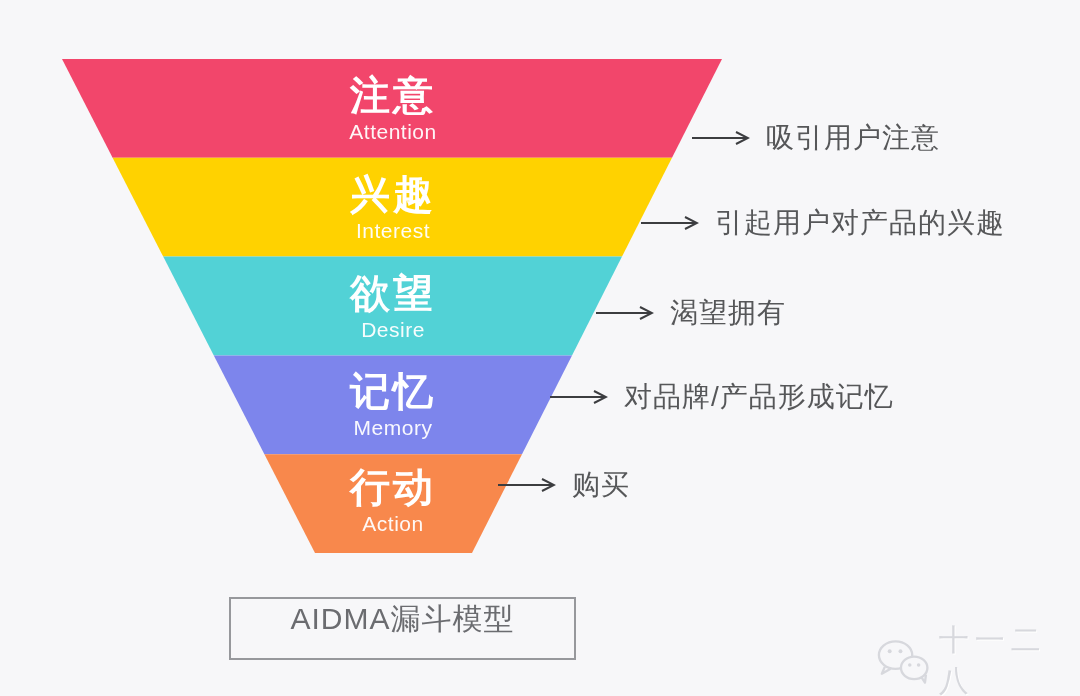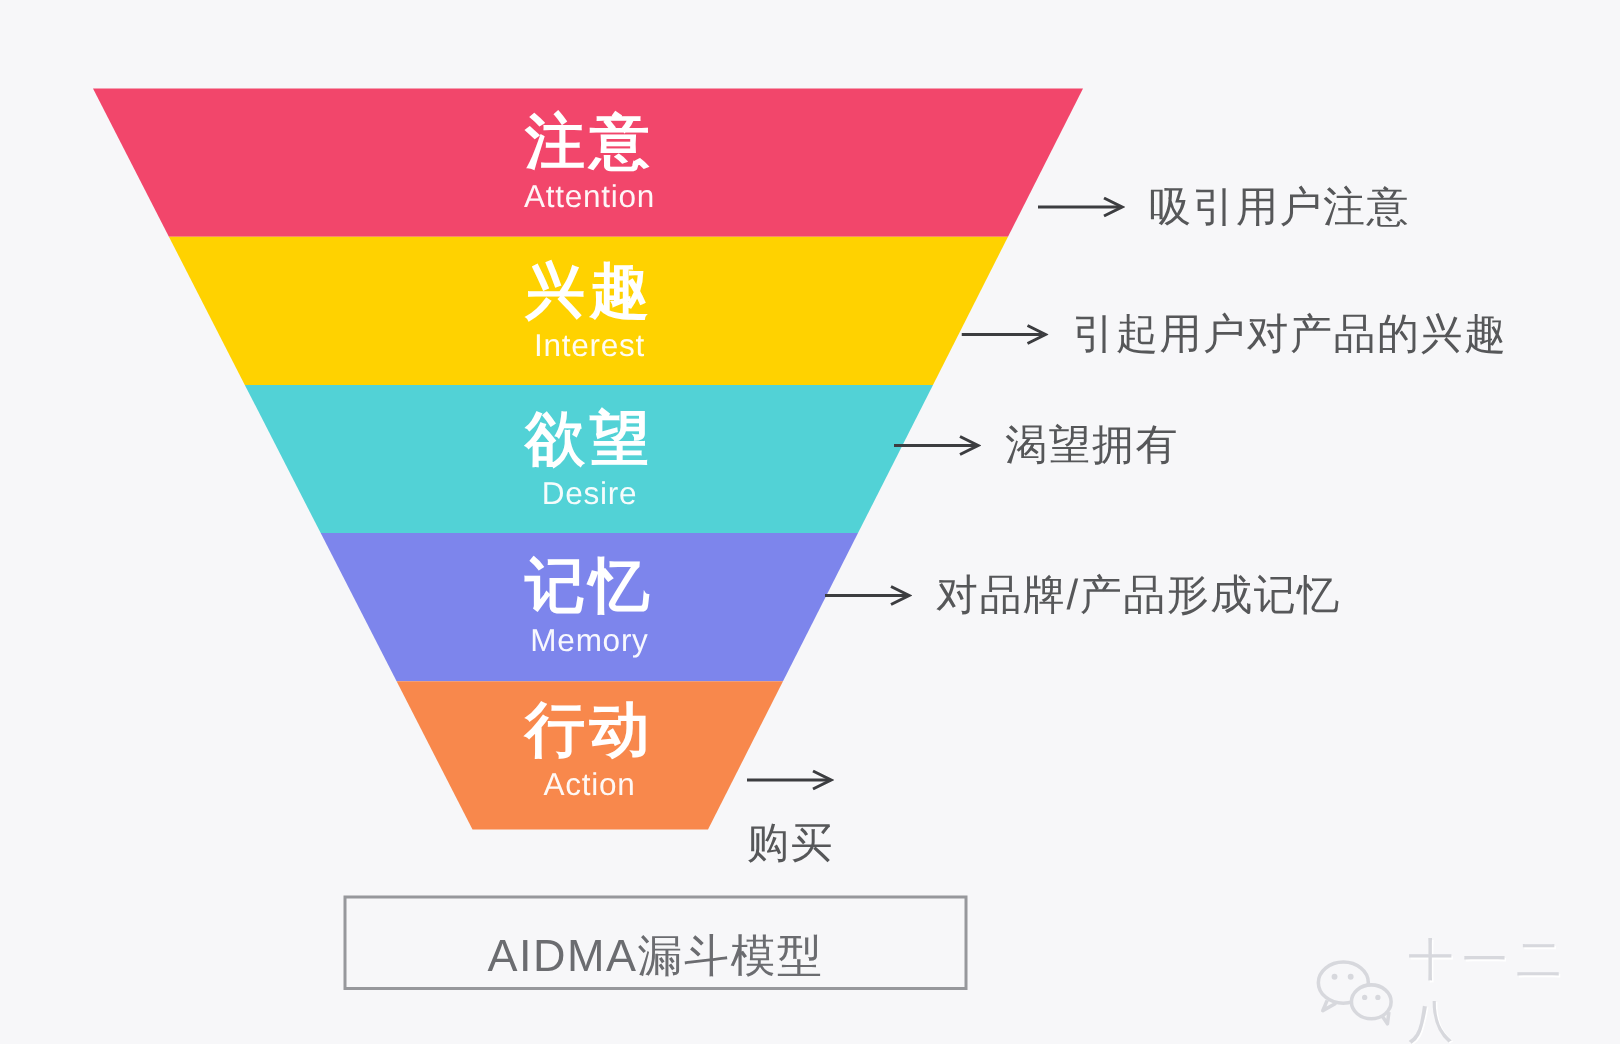--- a/index.html
+++ b/index.html
@@ -51,24 +51,24 @@
   }
   .anno-text {
     font-size: 28px;
     color: var(--anno-text, #565759);
     letter-spacing: 1px;
   }
   
   .model-box {
     position: absolute;
     left: 229px; top: 597px;
-    width: 416px; height: 63px;
+    width: 347px; height: 63px;
     box-sizing: border-box;
     border: 2px solid var(--box-border, #97989c);
-    display: flex; align-items: flex-end; justify-content: center;
+    display: flex; align-items: flex-start; justify-content: center;
   }
   .model-box span {
     font-size: 30px;
     color: var(--box-text, #6b6c70);
     letter-spacing: 1px;
   }
   
   .watermark {
     position: absolute;
     left: 874px; top: 620px;
@@ -124,35 +124,35 @@
       </svg>
     <span class="anno-text">吸引用户注意</span>
   </div>
   <div class="anno" id="an1" style="top: 206px; left: 641px;">
     <svg width="58" height="14" viewBox="0 0 58 14">
         <line x1="0" y1="7" x2="54" y2="7"></line>
         <polyline points="44,1 56,7 44,13"></polyline>
       </svg>
     <span class="anno-text">引起用户对产品的兴趣</span>
   </div>
-  <div class="anno" id="an2" style="top: 280px; left: 596px;">
+  <div class="anno" id="an2" style="top: 296px; left: 596px;">
     <svg width="58" height="14" viewBox="0 0 58 14">
         <line x1="0" y1="7" x2="54" y2="7"></line>
         <polyline points="44,1 56,7 44,13"></polyline>
       </svg>
     <span class="anno-text">渴望拥有</span>
   </div>
   <div class="anno" id="an3" style="top: 380px; left: 550px;">
     <svg width="58" height="14" viewBox="0 0 58 14">
         <line x1="0" y1="7" x2="54" y2="7"></line>
         <polyline points="44,1 56,7 44,13"></polyline>
       </svg>
     <span class="anno-text">对品牌/产品形成记忆</span>
   </div>
-  <div class="anno" id="an4" style="top: 513px; left: 498px; flex-direction: column;">
+  <div class="anno" id="an4" style="top: 468px; left: 498px;">
     <svg width="58" height="14" viewBox="0 0 58 14">
         <line x1="0" y1="7" x2="54" y2="7"></line>
         <polyline points="44,1 56,7 44,13"></polyline>
       </svg>
     <span class="anno-text">购买</span>
   </div>
 
   <div class="model-box">
     <span>AIDMA漏斗模型</span>
   </div>

